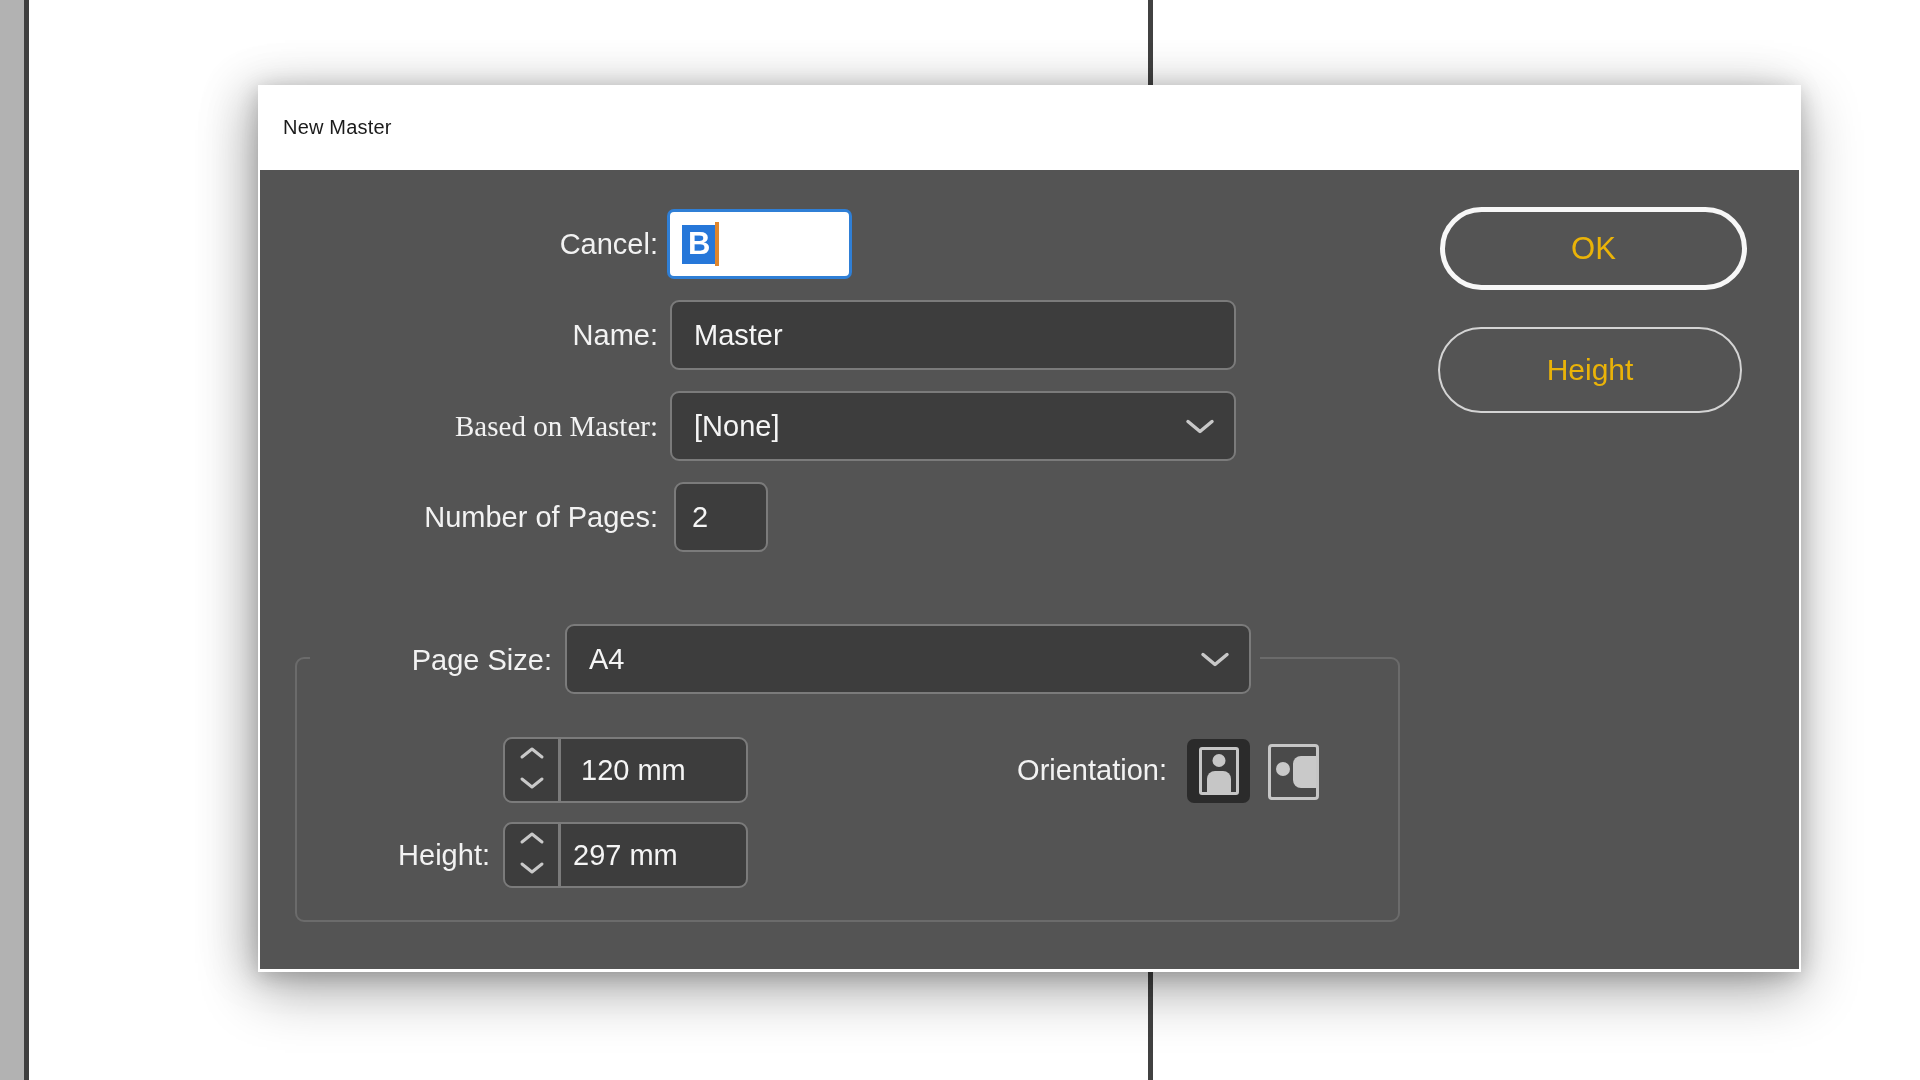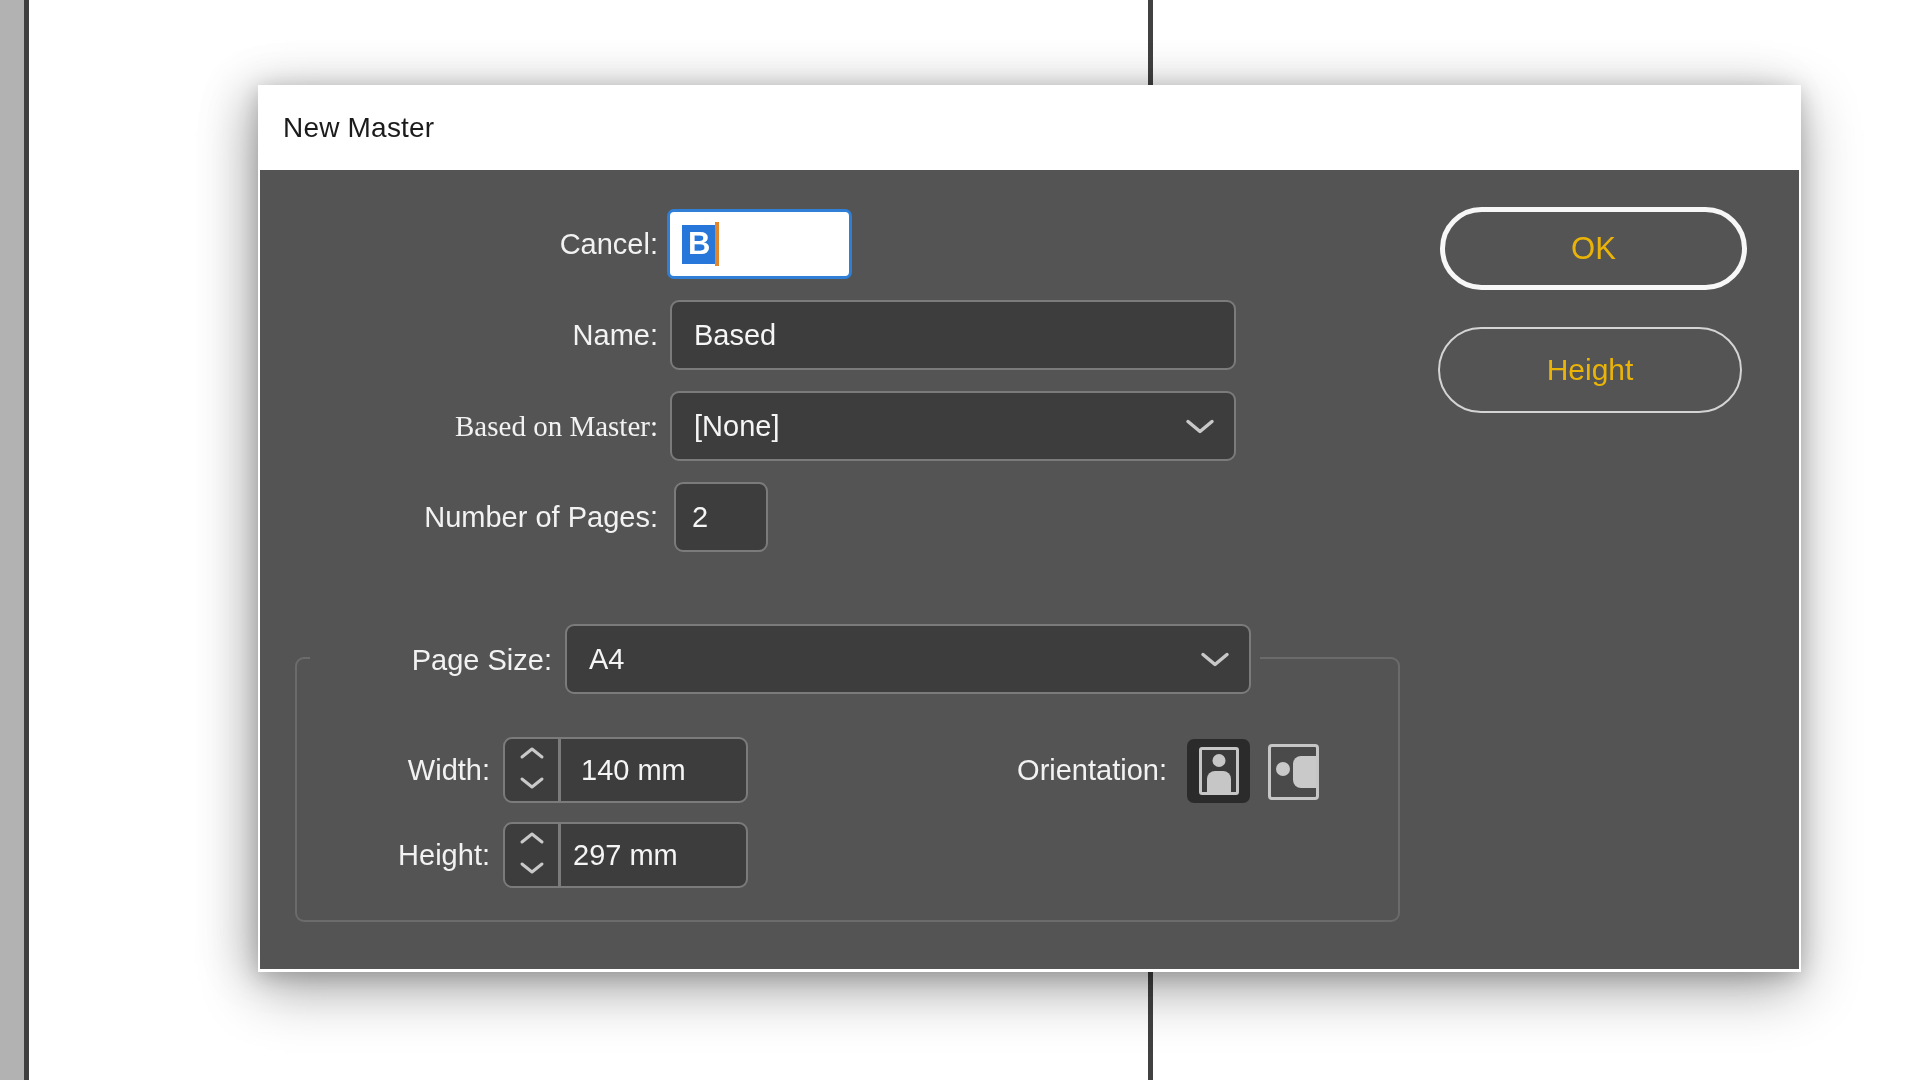--- a/index.html
+++ b/index.html
@@ -19,21 +19,21 @@
   
   .dialog{
     position:absolute;left:258px;top:85px;width:1543px;height:887px;
     background:#ffffff;
     box-shadow:0 18px 55px rgba(0,0,0,0.32), 0 4px 20px rgba(0,0,0,0.18), -18px 0 45px rgba(0,0,0,0.10);
   }
   .titlebar{
     position:absolute;left:0;top:0;right:0;height:85px;background:#ffffff;
     display:flex;align-items:center;
   }
-  .titlebar .title{font-size:28px;color:#1b1b1b;padding-left:25px;letter-spacing:0.2px;}
+  .titlebar .title{font-size:20px;color:#1b1b1b;padding-left:25px;letter-spacing:0.2px;}
   .dialog-body{
     position:absolute;left:2px;right:2px;top:85px;bottom:3px;background:#545454;
   }
 
   
   .lbl{position:absolute;color:#f2f2f2;font-size:29px;text-align:right;white-space:nowrap;}
 
   
   .dinput{
     position:absolute;background:#3d3d3d;border:2px solid #7b7b7b;border-radius:9px;
@@ -115,21 +115,21 @@
     <div class="dialog-body">
 
       <div class="lbl" style="left:20px;top:39px;width:378px;line-height:70px;">Cancel:</div>
       <div class="prefix-input" style="left:407px;top:39px;width:185px;height:70px;">
         <span class="sel">B</span>
         <span class="caret"></span>
       </div>
 
       <div class="lbl" style="left:20px;top:130px;width:378px;line-height:70px;">Name:</div>
       <div class="dinput" style="left:410px;top:130px;width:566px;height:70px;">
-        <span class="val">Based</span>
+        <span class="val">Master</span>
       </div>
 
       <div class="lbl" style="left:20px;top:221px;width:378px;line-height:70px;font-family:Liberation Serif, serif;">Based on Master:</div>
       <div class="dinput" style="left:410px;top:221px;width:566px;height:70px;">
         <span class="val">[None]</span>
         <span class="chev">
           <svg width="32" height="18" viewBox="0 0 32 18">
               <polyline points="4,4 16,14 28,4" fill="none" stroke="#c8c8c8" stroke-width="3.5" stroke-linecap="round" stroke-linejoin="round"></polyline>
             </svg>
         </span>
@@ -147,35 +147,34 @@
       <div class="lbl" style="left:20px;top:455px;width:272px;line-height:70px;text-align:right;">Page Size:</div>
       <div class="dinput" style="left:305px;top:454px;width:686px;height:70px;">
         <span class="val">A4</span>
         <span class="chev">
           <svg width="32" height="18" viewBox="0 0 32 18">
               <polyline points="4,4 16,14 28,4" fill="none" stroke="#c8c8c8" stroke-width="3.5" stroke-linecap="round" stroke-linejoin="round"></polyline>
             </svg>
         </span>
       </div>
 
-      <div class="lbl" style="left:40px;top:567px;width:190px;line-height:66px;">Width:</div>
       <div class="stepper" style="left:243px;top:567px;height:66px;">
         <span>
           <svg width="26" height="14" viewBox="0 0 26 14">
               <polyline points="3,11 13,3 23,11" fill="none" stroke="#c9c9c9" stroke-width="3" stroke-linecap="round" stroke-linejoin="round"></polyline>
             </svg>
         </span>
         <span>
           <svg width="26" height="14" viewBox="0 0 26 14">
               <polyline points="3,3 13,11 23,3" fill="none" stroke="#c9c9c9" stroke-width="3" stroke-linecap="round" stroke-linejoin="round"></polyline>
             </svg>
         </span>
       </div>
       <div class="dinput valbox" style="left:300px;top:567px;width:188px;height:66px;">
-        <span class="val" style="padding-left:20px;">140 mm</span>
+        <span class="val" style="padding-left:20px;">120 mm</span>
       </div>
 
       <div class="lbl" style="left:640px;top:567px;width:267px;line-height:66px;">Orientation:</div>
       <div class="orient-portrait">
         <div class="pframe">
           <div class="head"></div>
             <div class="torso"></div>
         </div>
       </div>
       <div class="orient-landscape">

